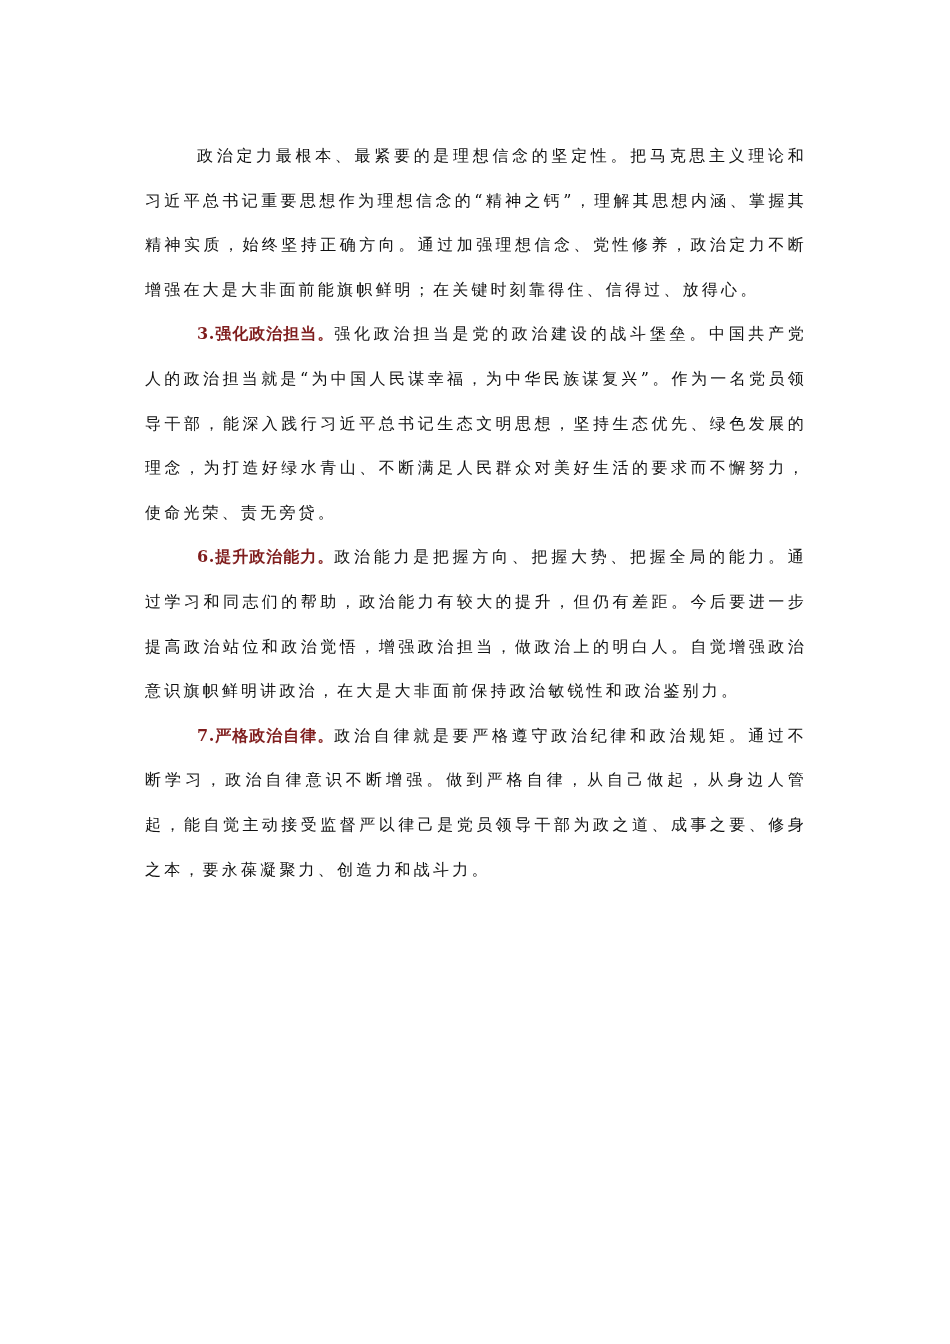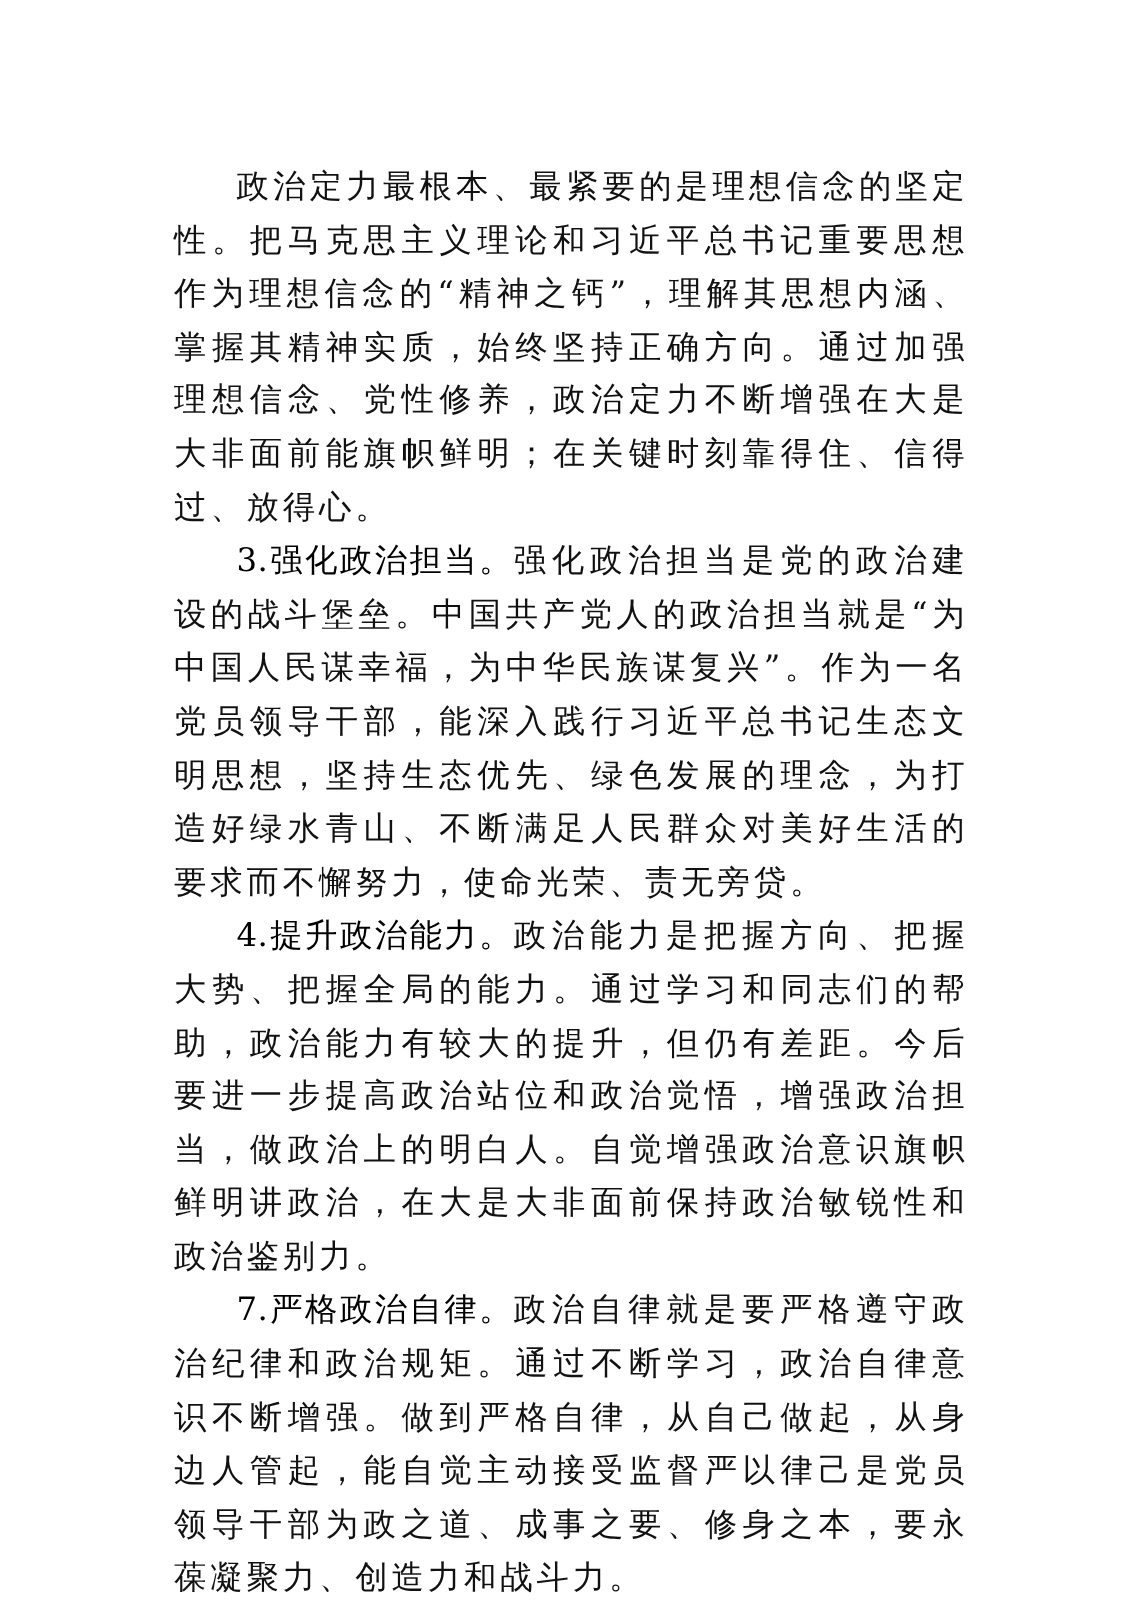--- a/index.html
+++ b/index.html
@@ -13,37 +13,37 @@
       position: relative;
       overflow: hidden;
     }
     .page {
       position: absolute;
       left: 145px;
       top: 134px;
       width: 662px;
       color: #111111;
       font-family: "DejaVu Serif", "Liberation Serif", serif;
-      font-size: 27px;
+      font-size: 16px;
       line-height: 44.6px;
     }
     .para {
       margin: 0;
       text-indent: 52px;
       text-align: justify;
       letter-spacing: 3.2px;
       word-break: break-all;
     }
     .heading {
-      font-weight: normal;
+      font-weight: bold;
       letter-spacing: 0.5px;
-      color: #000000;
+      color: #7f1d1d;
     }
   </style>
 </head>
 <body>
 
 <div class="page">
   <p class="para"><span class="heading"></span><span>政治定力最根本、最紧要的是理想信念的坚定性。把马克思主义理论和习近平总书记重要思想作为理想信念的“精神之钙”，理解其思想内涵、掌握其精神实质，始终坚持正确方向。通过加强理想信念、党性修养，政治定力不断增强在大是大非面前能旗帜鲜明；在关键时刻靠得住、信得过、放得心。</span></p>
   <p class="para"><span class="heading">3.强化政治担当。</span><span>强化政治担当是党的政治建设的战斗堡垒。中国共产党人的政治担当就是“为中国人民谋幸福，为中华民族谋复兴”。作为一名党员领导干部，能深入践行习近平总书记生态文明思想，坚持生态优先、绿色发展的理念，为打造好绿水青山、不断满足人民群众对美好生活的要求而不懈努力，使命光荣、责无旁贷。</span></p>
-  <p class="para"><span class="heading">4.提升政治能力。</span><span>政治能力是把握方向、把握大势、把握全局的能力。通过学习和同志们的帮助，政治能力有较大的提升，但仍有差距。今后要进一步提高政治站位和政治觉悟，增强政治担当，做政治上的明白人。自觉增强政治意识旗帜鲜明讲政治，在大是大非面前保持政治敏锐性和政治鉴别力。</span></p>
+  <p class="para"><span class="heading">6.提升政治能力。</span><span>政治能力是把握方向、把握大势、把握全局的能力。通过学习和同志们的帮助，政治能力有较大的提升，但仍有差距。今后要进一步提高政治站位和政治觉悟，增强政治担当，做政治上的明白人。自觉增强政治意识旗帜鲜明讲政治，在大是大非面前保持政治敏锐性和政治鉴别力。</span></p>
   <p class="para"><span class="heading">7.严格政治自律。</span><span>政治自律就是要严格遵守政治纪律和政治规矩。通过不断学习，政治自律意识不断增强。做到严格自律，从自己做起，从身边人管起，能自觉主动接受监督严以律己是党员领导干部为政之道、成事之要、修身之本，要永葆凝聚力、创造力和战斗力。</span></p>
 </div>
 
 </body></html>

